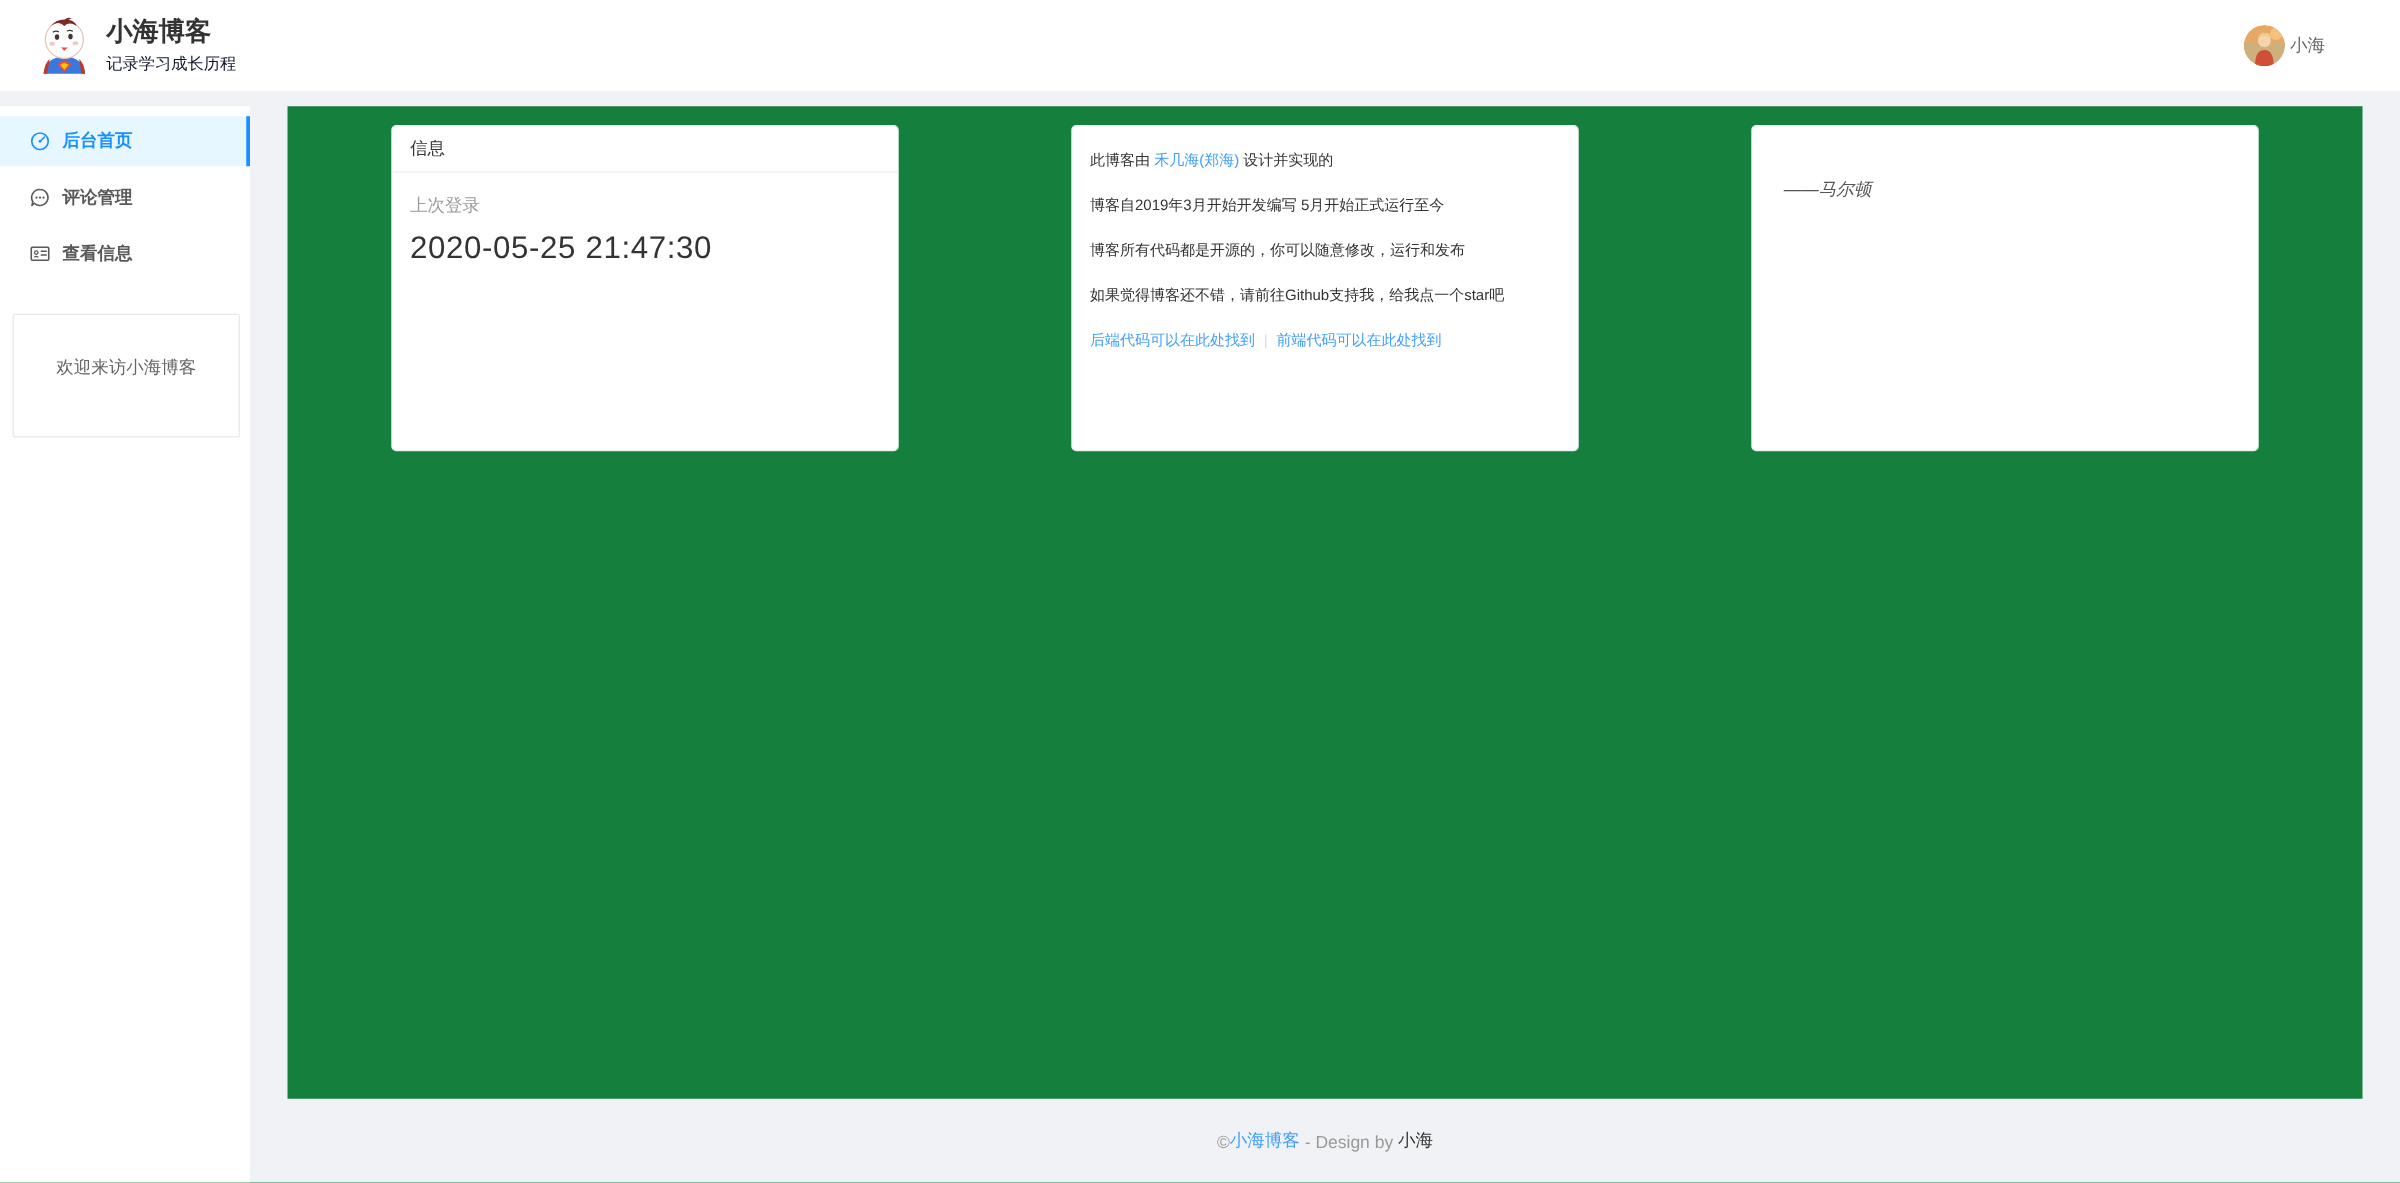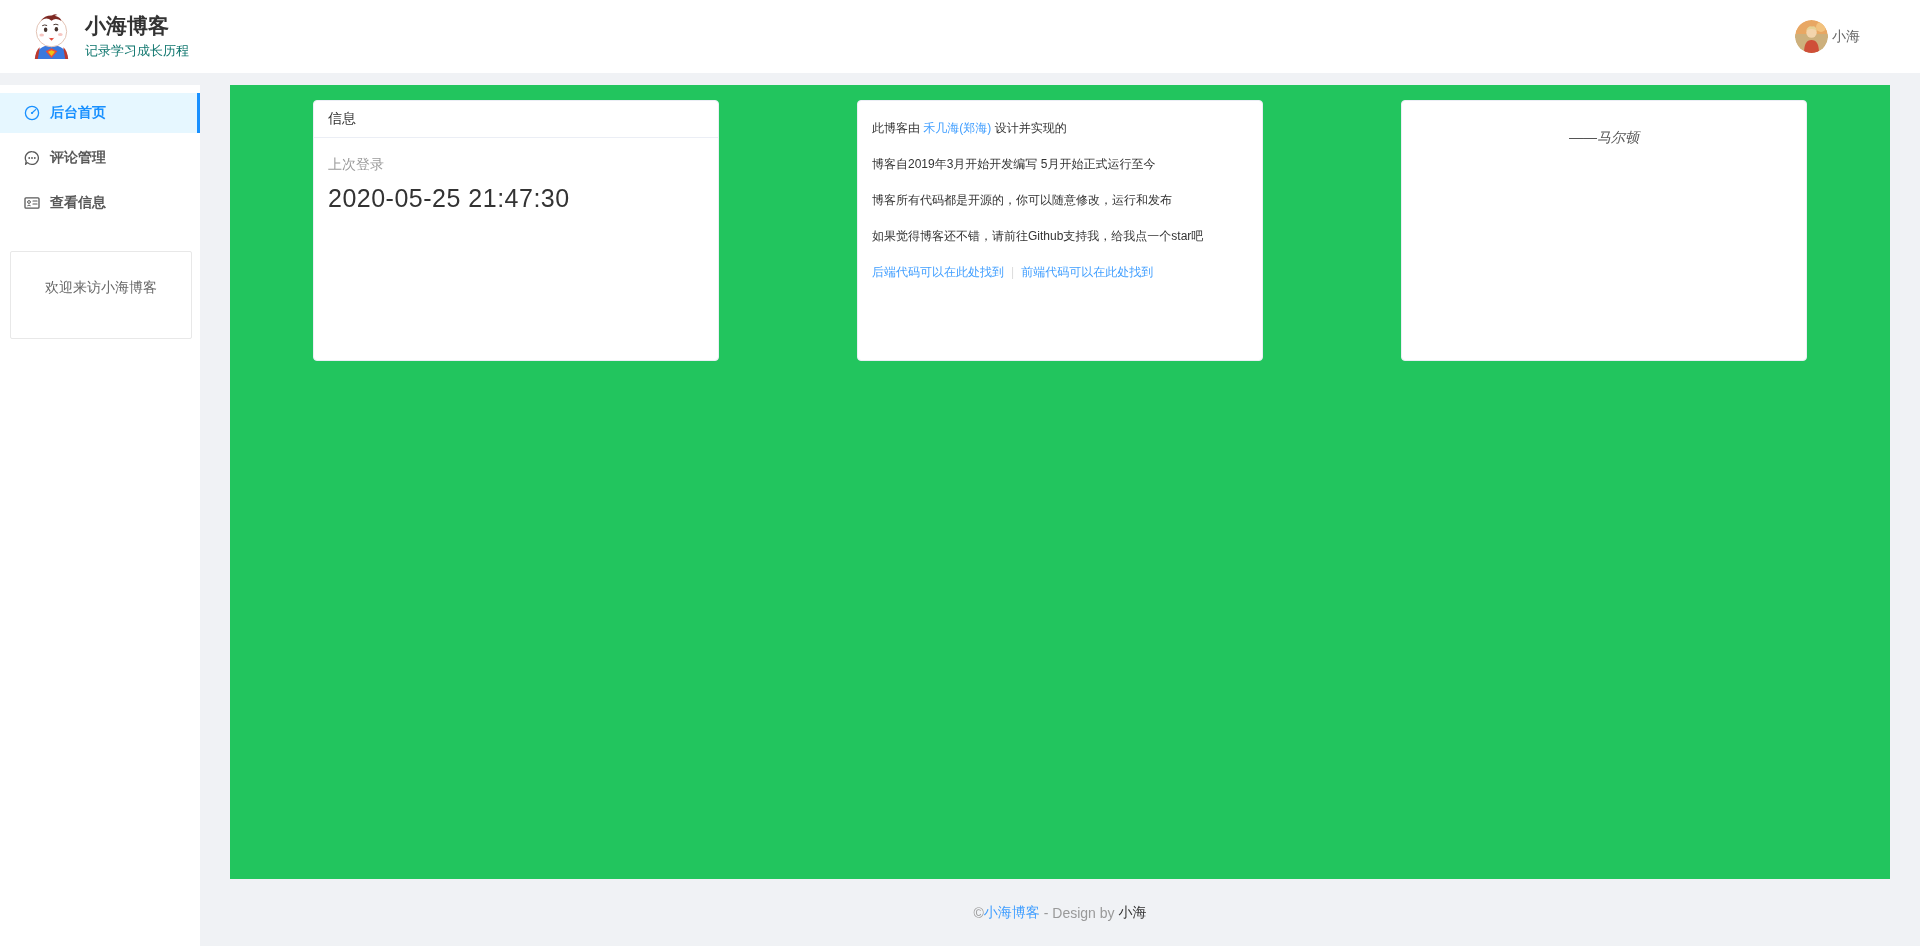--- a/index.html
+++ b/index.html
@@ -16,21 +16,21 @@
     height: 73px;
     background: #fff;
     display: flex;
     align-items: center;
     padding: 0 60px 0 28px;
   }
   .logo-wrap { display: flex; align-items: center; }
   .logo-img { width: 47px; height: 47px; flex: 0 0 auto; }
   .logo-text { margin-left: 10px; }
   .logo-title { font-size: 21px; font-weight: 700; color: #333; line-height: 1.2; }
-  .logo-subtitle { font-size: 13px; color: #0f766e; margin-top: 3px; }
+  .logo-subtitle { font-size: 13px; color: #0f172a; margin-top: 3px; }
   .header-user { margin-left: auto; display: flex; align-items: center; cursor: pointer; }
   .avatar { width: 33px; height: 33px; border-radius: 50%; overflow: hidden; flex: 0 0 auto; }
   .user-name { font-size: 14px; color: #666; margin-left: 4px; }
 
   
   .page {
     display: flex;
     align-items: stretch;
     padding-top: 12px;
     height: 873px;
@@ -54,35 +54,35 @@
     font-weight: bold;
   }
   .menu-item .mi-icon { width: 16px; height: 16px; margin-right: 10px; flex: 0 0 auto; }
   .menu-item.active {
     background: #e6f7ff;
     color: #1890ff;
     border-right: 3px solid #1890ff;
   }
   .welcome-box {
     margin: 28px 8px 0 10px;
-    height: 88px;
+    height: 99px;
     background: #fff;
     border: 1px solid #e8e8e8;
     border-radius: 2px;
     display: flex;
     align-items: center;
     justify-content: center;
     padding-bottom: 14px;
     font-size: 14px;
     color: #666;
   }
 
   .main-col { flex: 1; margin: 0 30px; display: flex; flex-direction: column; }
   .content-panel {
-    background: #22c55e;
+    background: #15803d;
     height: 811px;
     padding: 15px 83px 0;
     display: flex;
     justify-content: space-between;
     align-items: flex-start;
   }
 
   
   .card {
     width: 406px;
@@ -102,21 +102,21 @@
   .muted-label { font-size: 14px; color: #9b9b9b; }
   .login-time { font-size: 25px; color: #333; margin-top: 10px; letter-spacing: 0.5px; }
 
   .about-body { padding: 2px 14px 12px; }
   .about-line { font-size: 12px; color: #333; margin: 15px 0; line-height: 21px; }
   a.link { color: #409eff; text-decoration: none; cursor: pointer; }
   .link-divider { color: #dcdcdc; padding: 0 7px; }
 
   .quote-card { padding: 28px 25px; }
   .quote-text { font-style: italic; font-size: 15px; color: #666; line-height: 22px; }
-  .quote-author { font-style: italic; font-size: 14px; color: #555; text-align: center; margin-top: 0; }
+  .quote-author { font-style: italic; font-size: 14px; color: #555; text-align: left; margin-top: 14px; }
 
   
   .footer {
     height: 68px;
     display: flex;
     align-items: center;
     justify-content: center;
     font-size: 14px;
     color: #999;
   }

